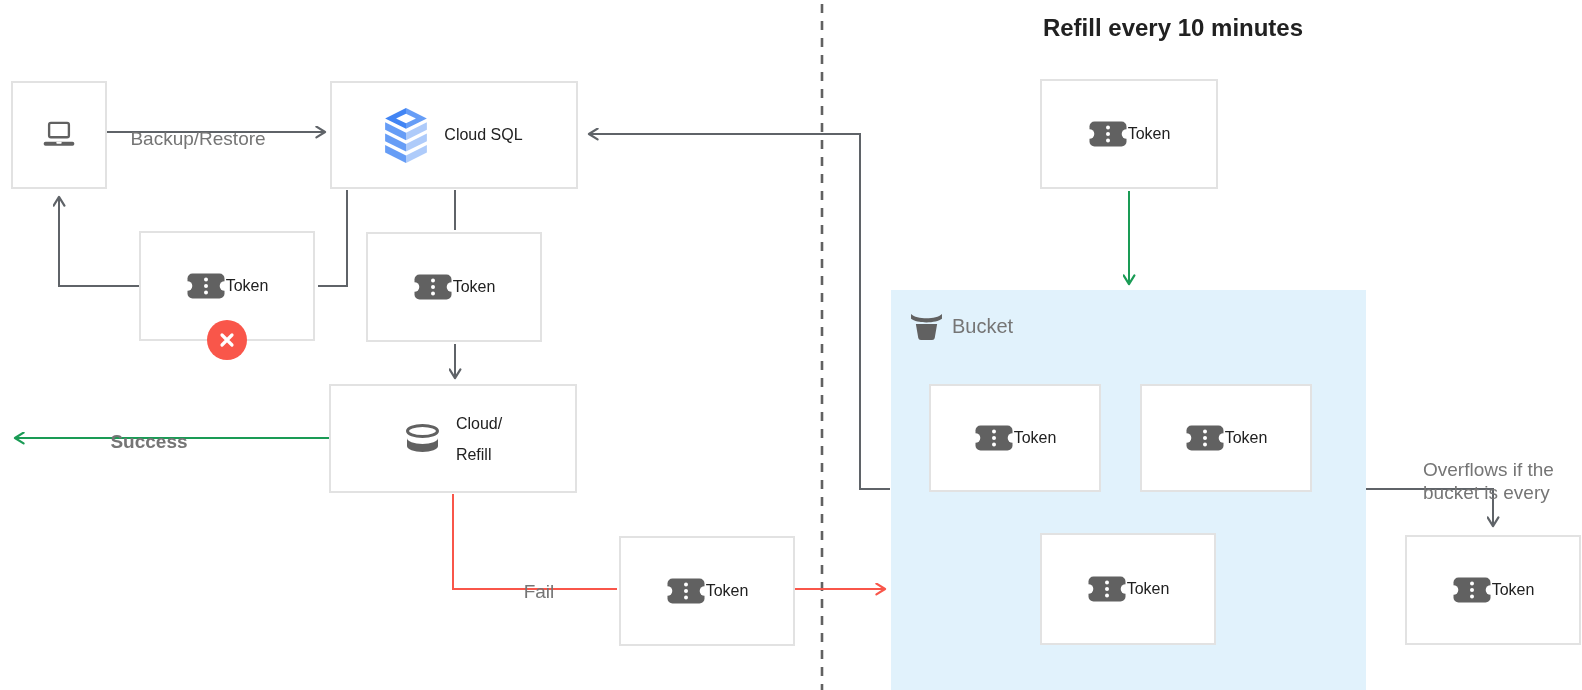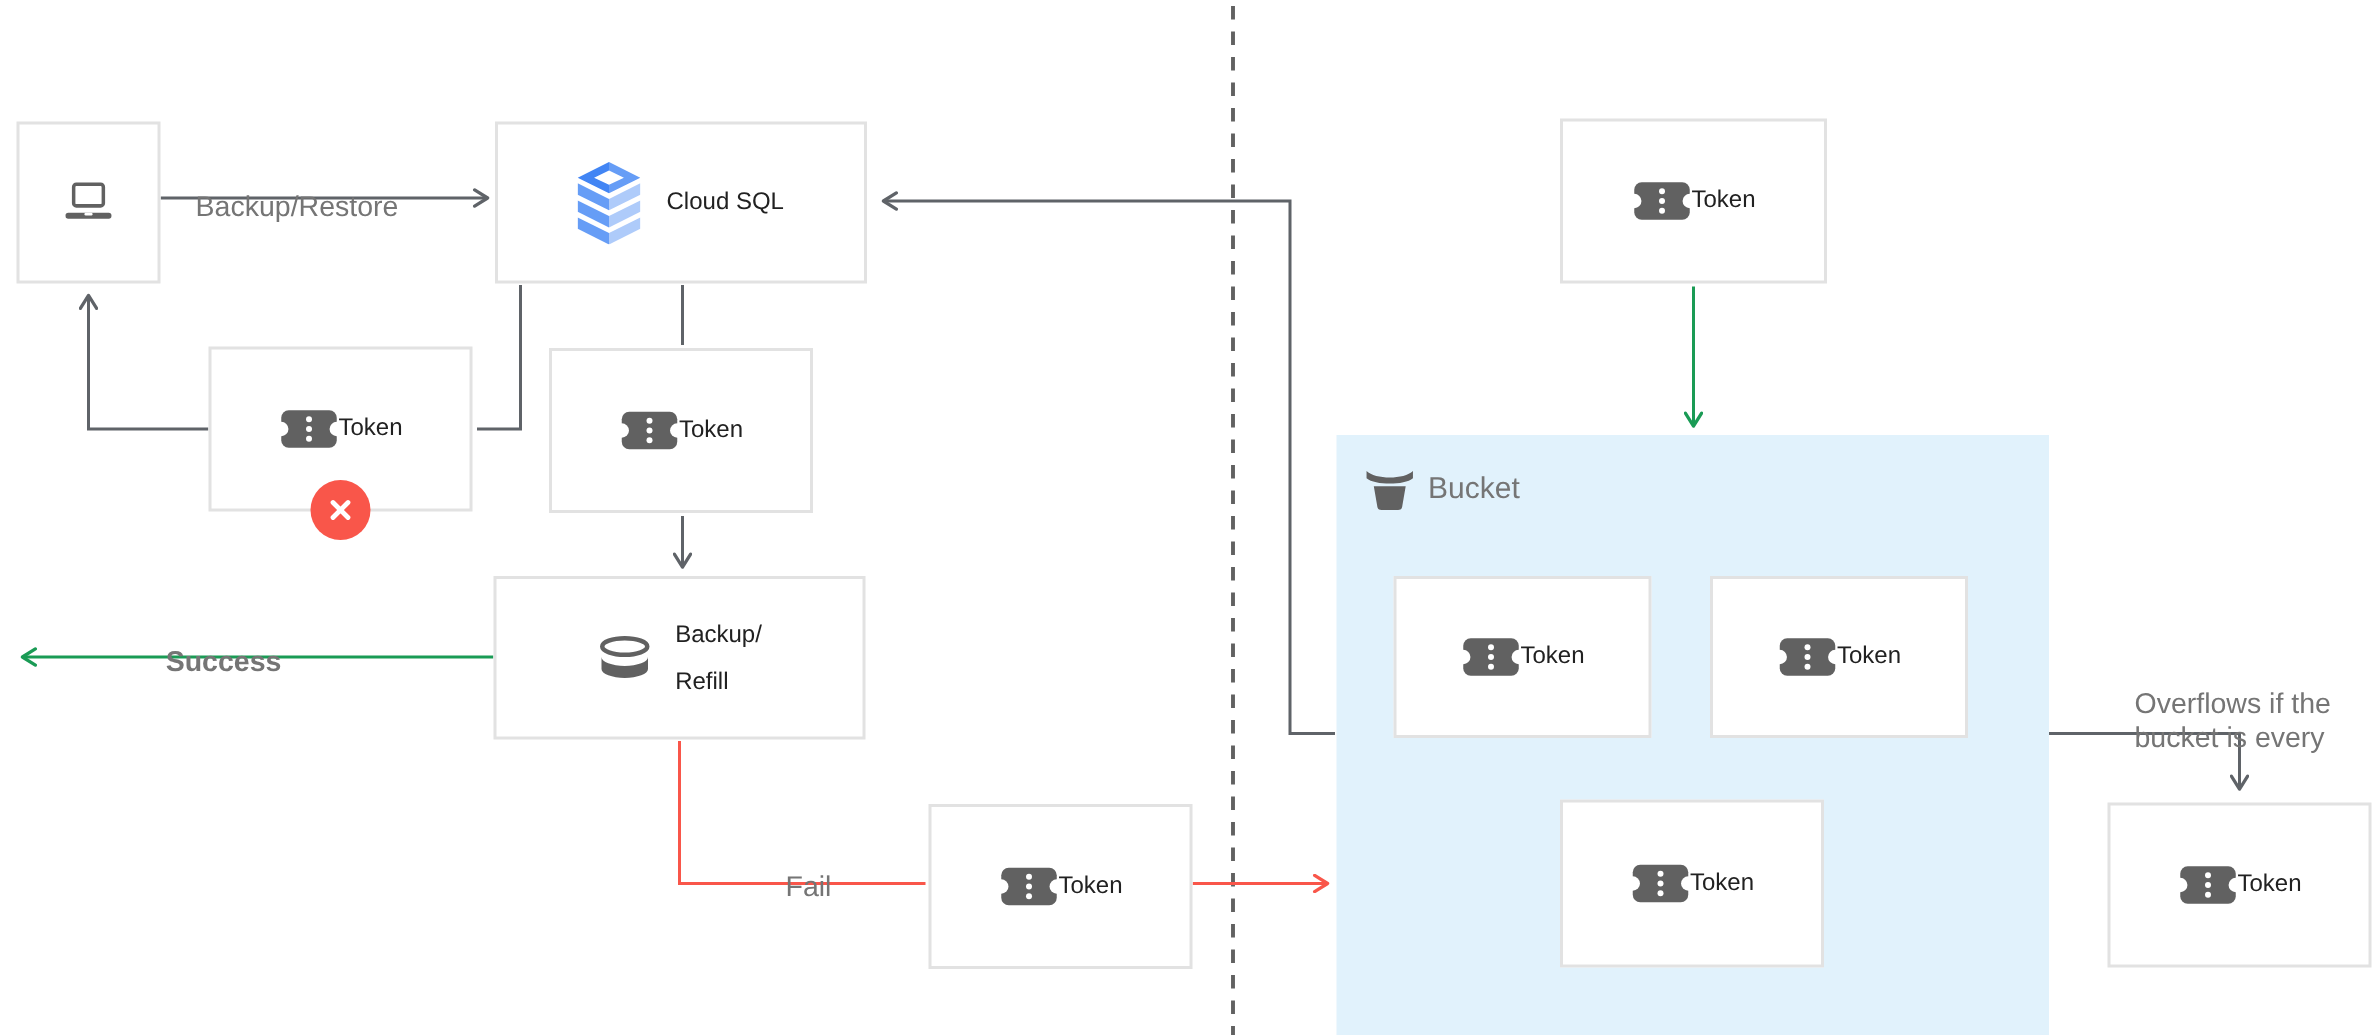--- a/index.html
+++ b/index.html
@@ -129,21 +129,21 @@
       </svg>
     <span class="lbl">Token</span>
   </div>
 
   <div class="box" style="left:329px;top:384px;width:248px;height:109px;gap:15px;">
     <svg width="37" height="30" viewBox="0 0 36 30">
       <path d="M2.5,14 L2.5,22 A15.5,6 0 0 0 33.5,22 L33.5,14 A15.5,6 0 0 1 2.5,14 Z" fill="#616161"></path>
       <ellipse cx="18" cy="7" rx="15" ry="5.5" fill="#fff" stroke="#616161" stroke-width="3"></ellipse>
     </svg>
     <div class="lbl two-line">
-      <div>Backup/</div>
+      <div>Cloud/</div>
       <div>Refill</div>
     </div>
   </div>
 
   <div class="box token-box" style="left:619px;top:536px;width:176px;height:110px;">
     <svg width="40" height="32" viewBox="0 0 40 32">
         <use href="#tok"></use>
       </svg>
     <span class="lbl">Token</span>
   </div>
@@ -174,20 +174,21 @@
     <span class="lbl">Token</span>
   </div>
 
   <div class="box token-box" style="left:1405px;top:535px;width:176px;height:110px;">
     <svg width="40" height="32" viewBox="0 0 40 32">
         <use href="#tok"></use>
       </svg>
     <span class="lbl">Token</span>
   </div>
 
+  <div class="title">Refill every 10 minutes</div>
   <div class="edge-label centered" style="left:198px;top:100px;">Backup/Restore</div>
   <div class="edge-label centered" style="left:149px;top:403px;font-weight:bold;">Success</div>
   <div class="edge-label centered" style="left:539px;top:553px;">Fail</div>
   <div class="edge-label overflow-label" style="left:1423px;top:430px;">
     <div>Overflows if the</div>
     <div>bucket is every</div>
   </div>
 
 </div>
 

